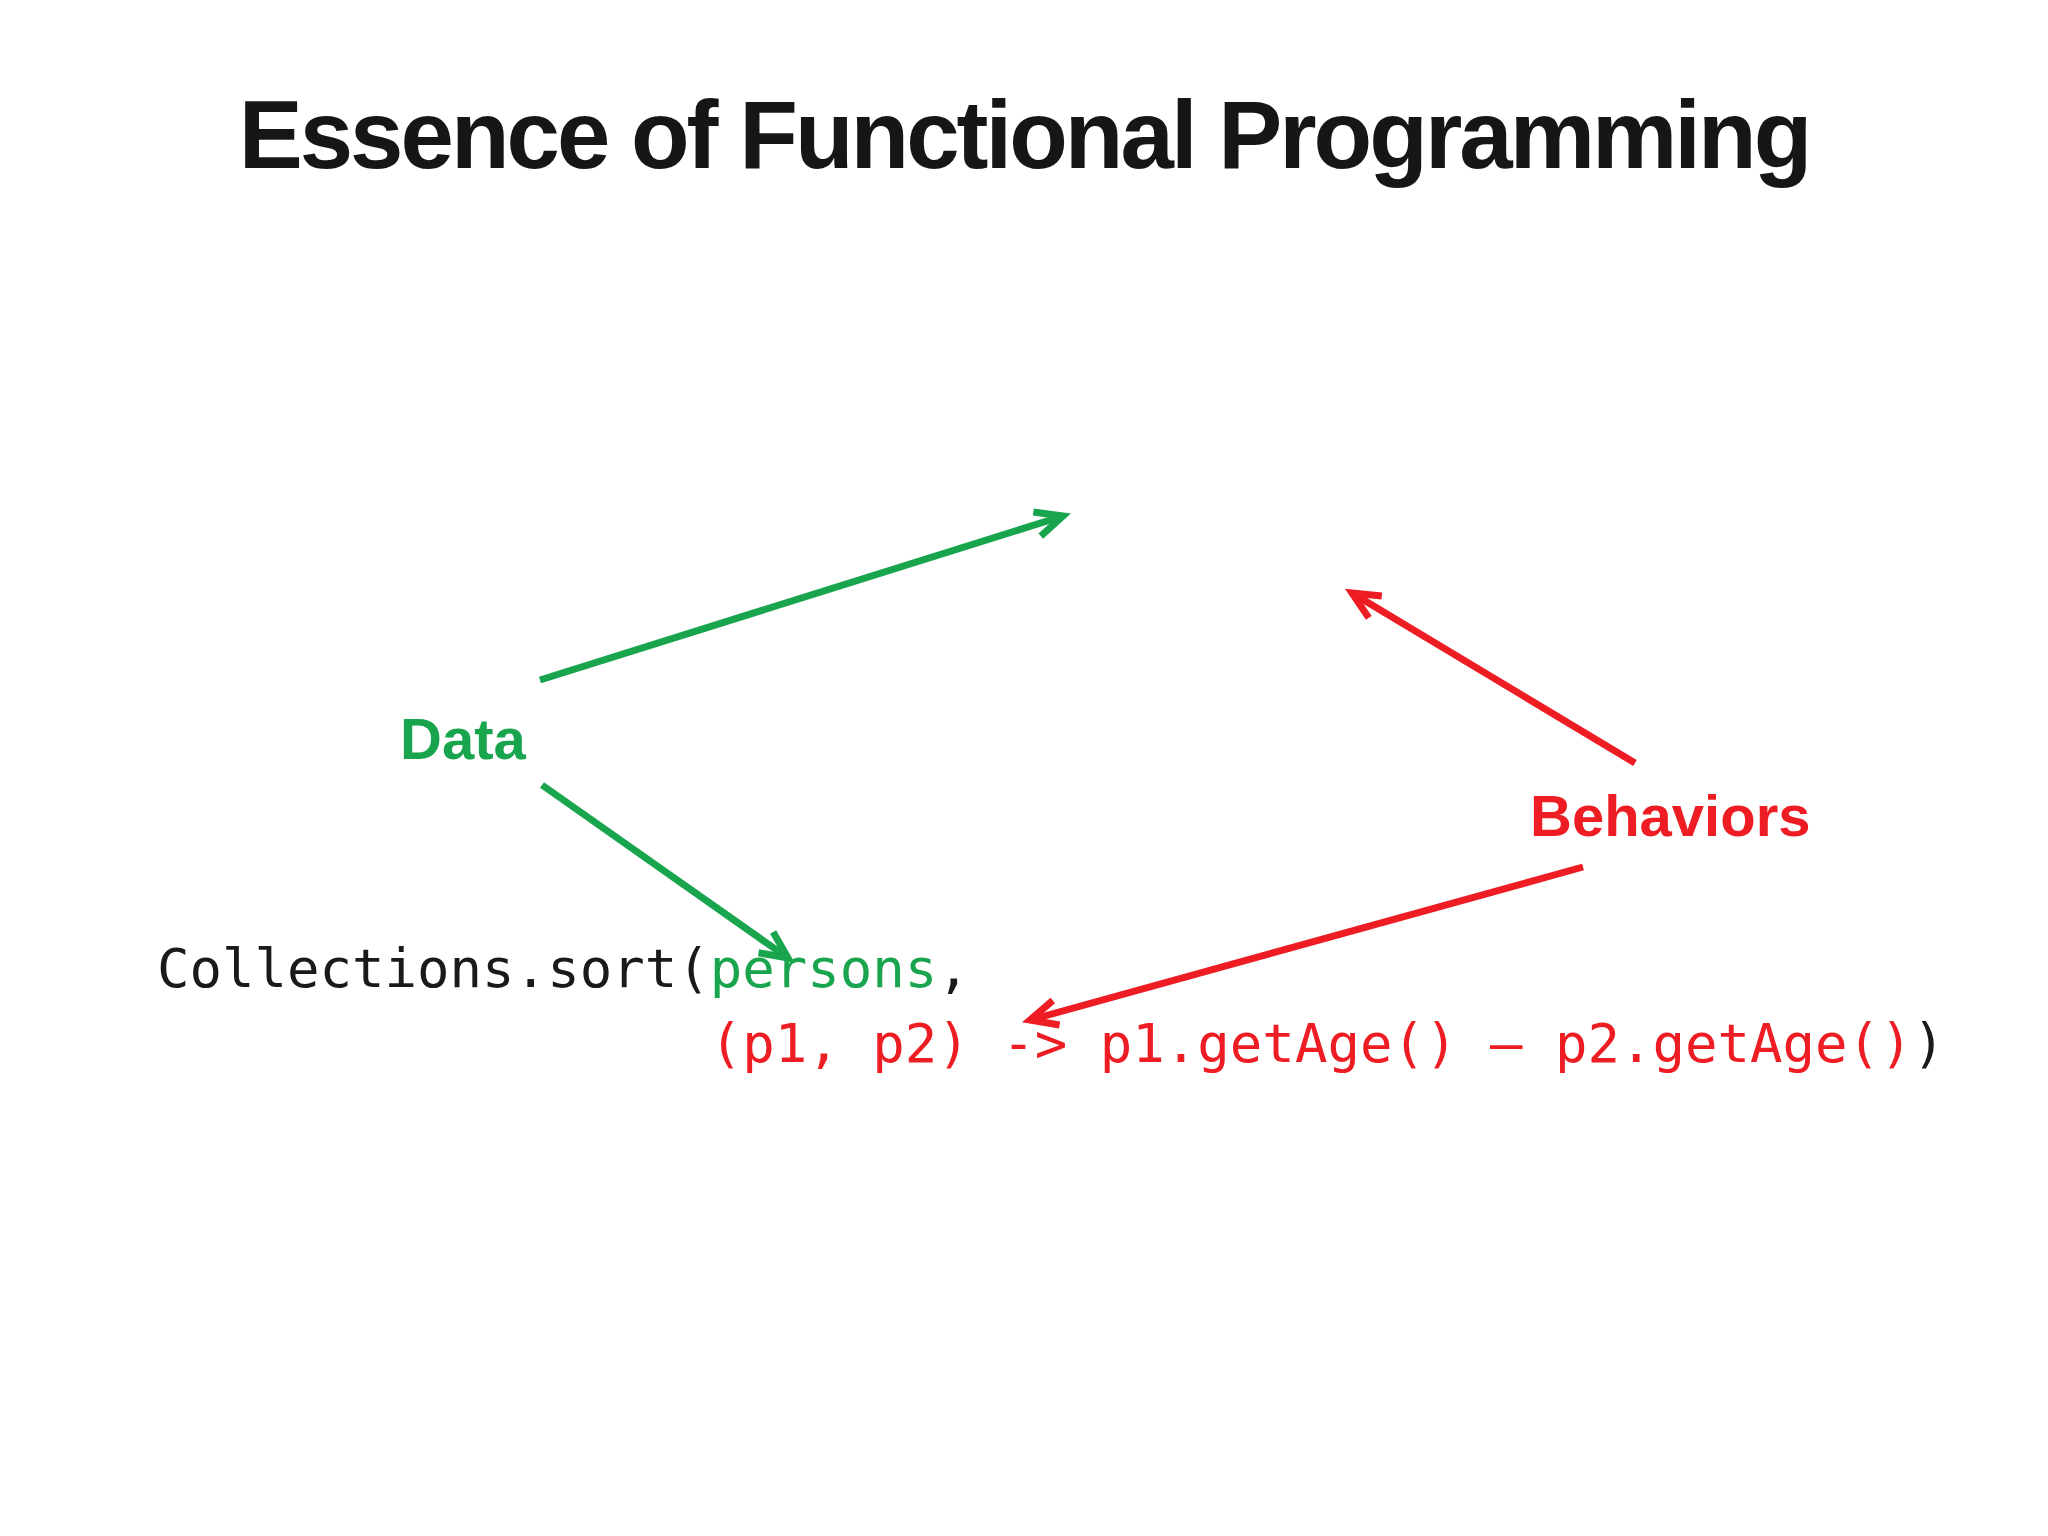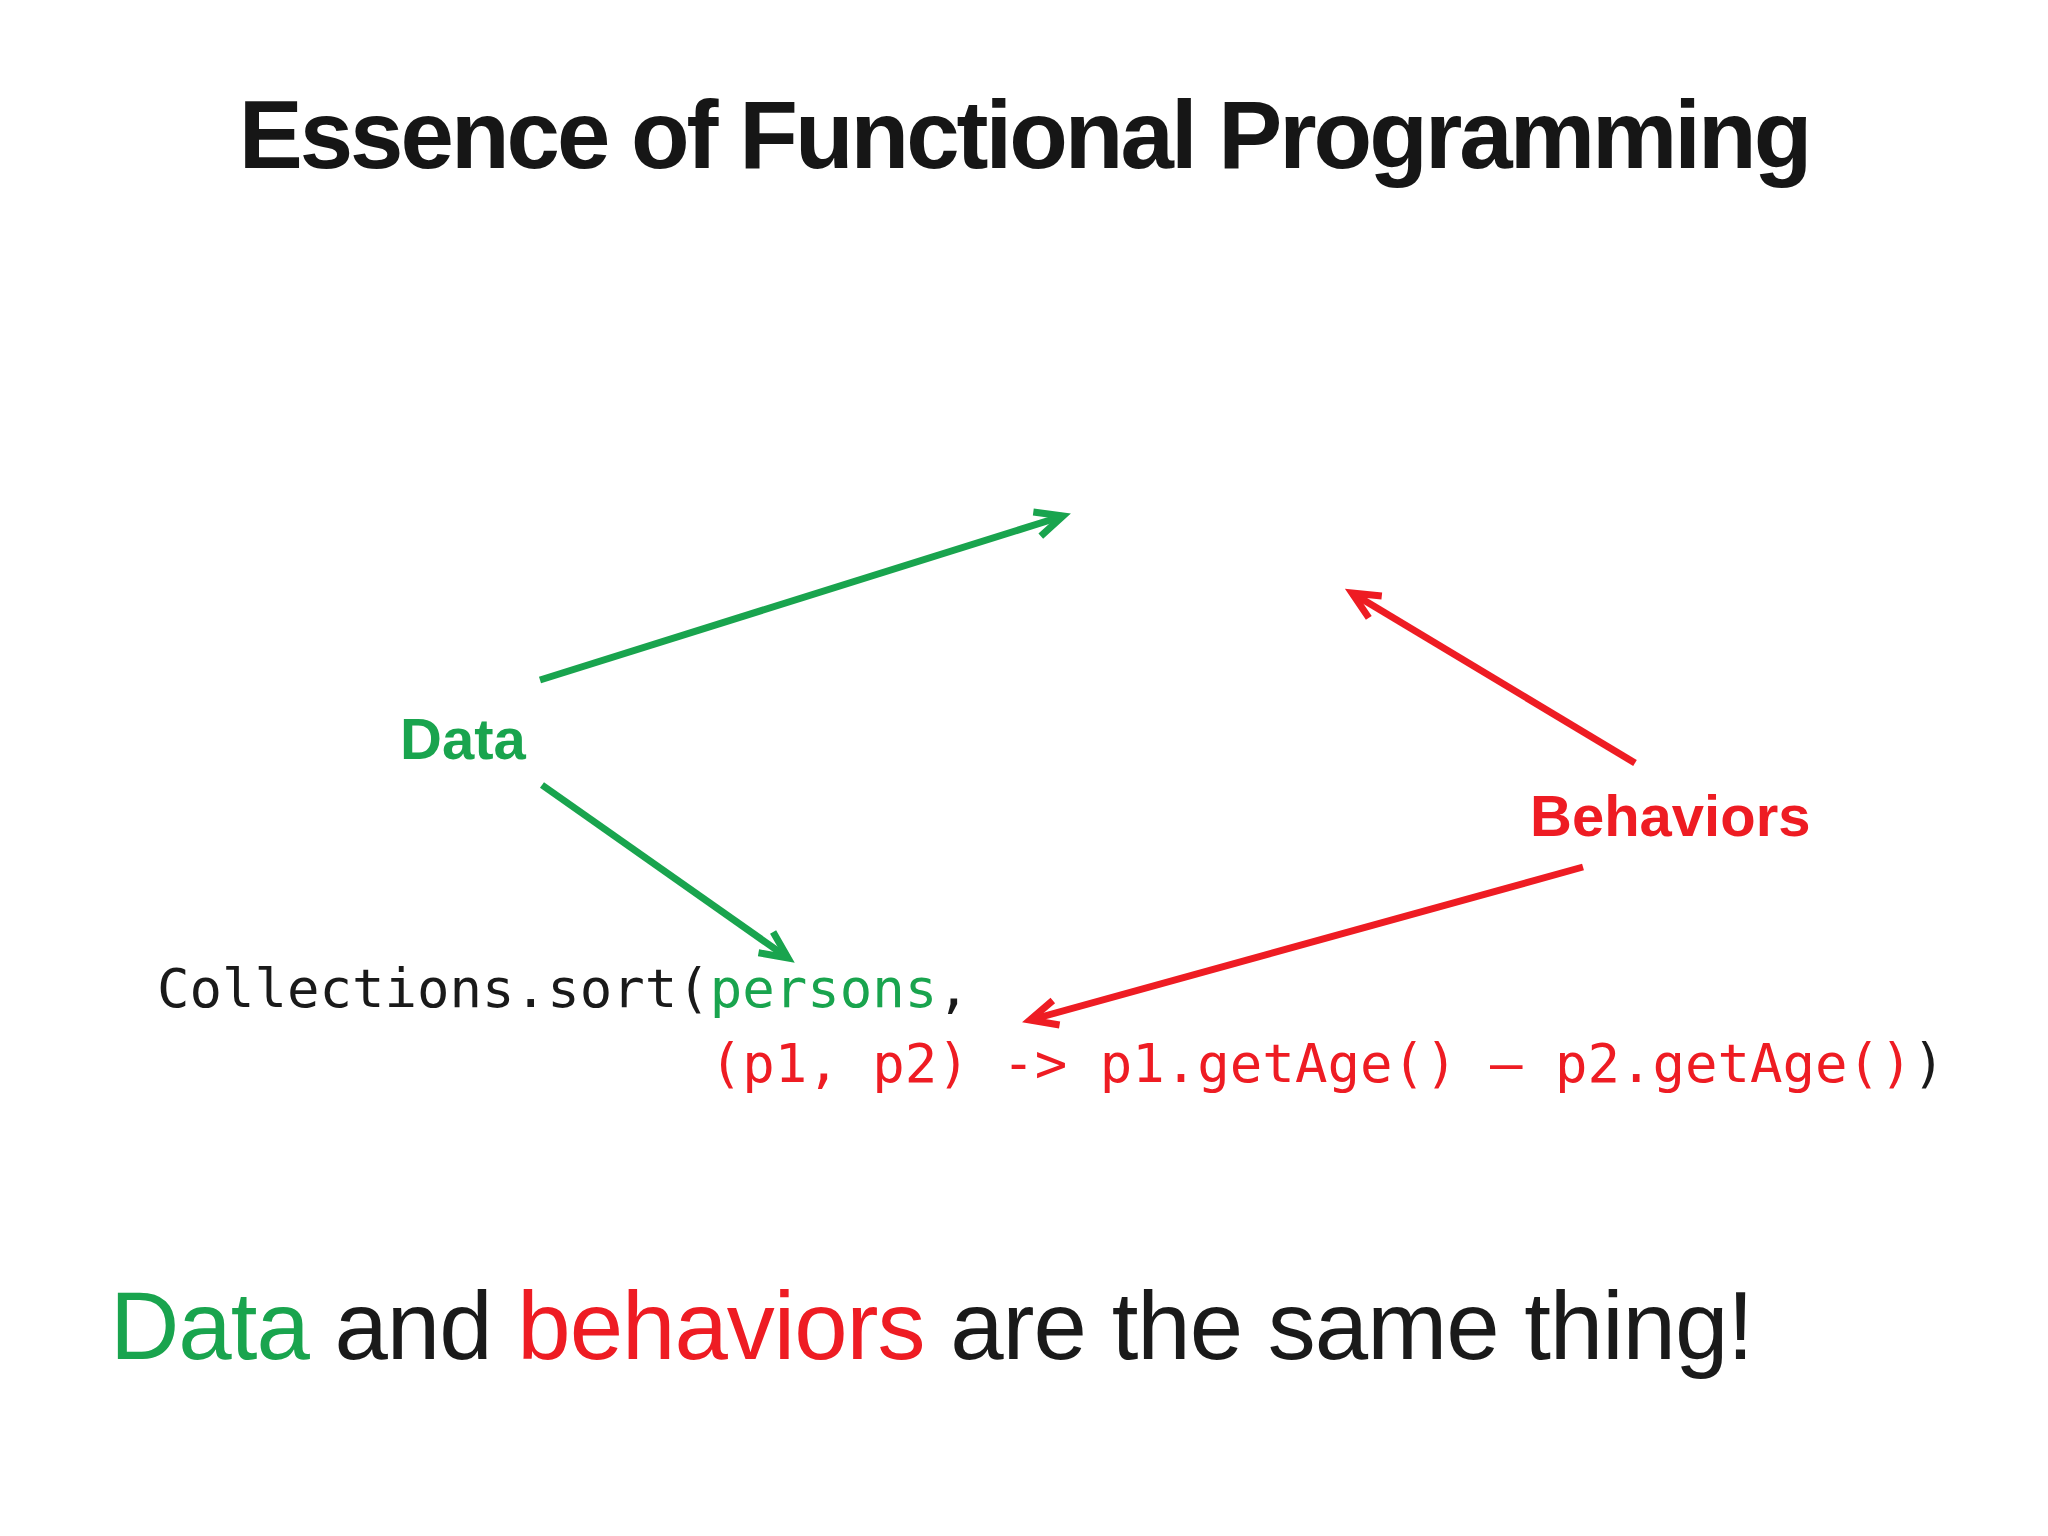--- a/index.html
+++ b/index.html
@@ -23,21 +23,21 @@
   .code{
     position:absolute;
     margin:0;
     font-family:"DejaVu Sans Mono","Liberation Mono",monospace;
     font-size:54px;
     line-height:75px;
     white-space:pre;
     color:#1a1a1a;
   }
   .code-sig{left:172px;top:434px;}
-  .code-call{left:157px;top:951px;}
+  .code-call{left:157px;top:931px;}
   .k{color:#1a1a1a;}
   .g{color:#19A44E;}
   .r{color:#EE1C23;}
   .anno-label{
     position:absolute;
     margin:0;
     font-size:58px;
     font-weight:700;
     line-height:1;
   }
@@ -92,15 +92,14 @@
     </g>
   </svg>
 
 
   <p class="anno-label label-data">Data</p>
   <p class="anno-label label-behaviors">Behaviors</p>
 
   <pre class="code code-call"><span class="k">Collections.sort(</span><span class="g">persons</span><span class="k">,</span>
 <span class="k">                 </span><span class="r">(p1, p2) -&gt; p1.getAge() – p2.getAge()</span><span class="k">)</span></pre>
 
-  <p class="conclusion"><span class="g">Data</span><span class="k"> and </span><span class="r">behaviors</span><span class="k"> are the same thing!</span></p>
 
 </div>
 
 </body></html>

